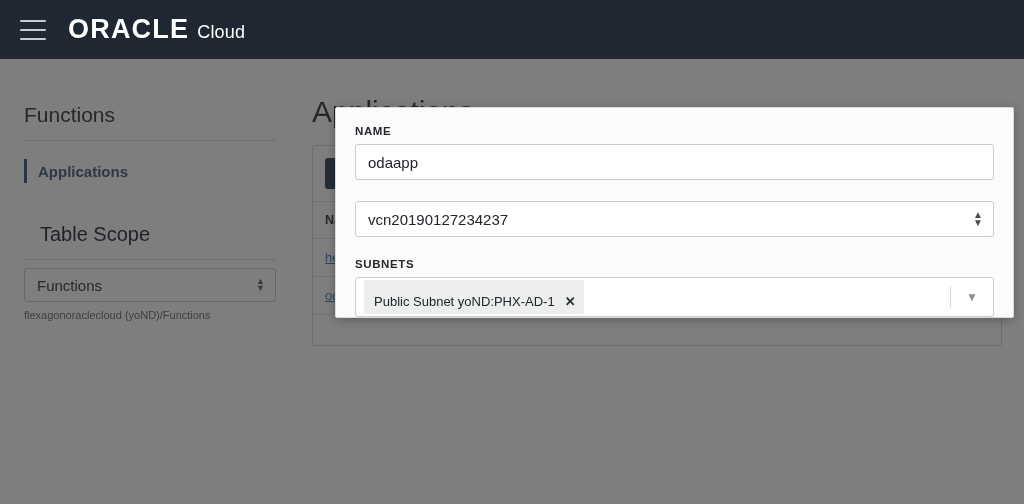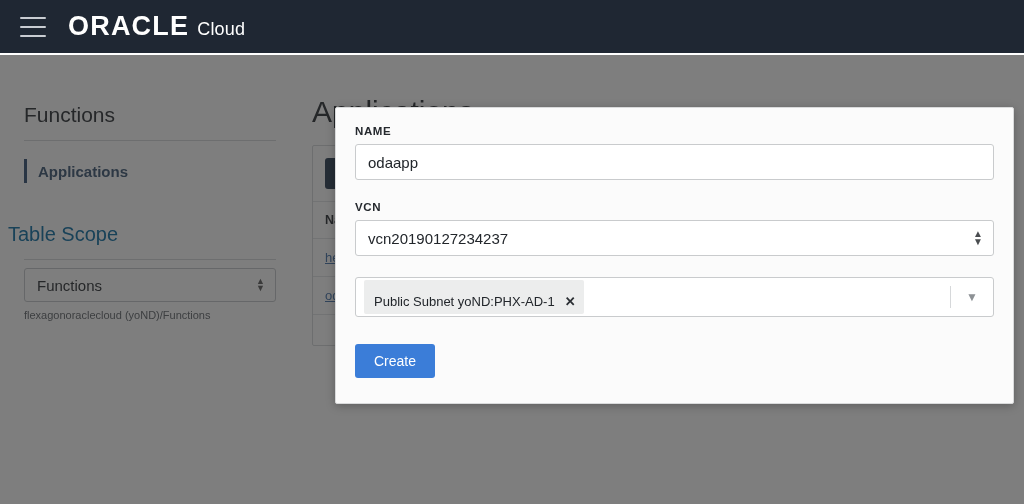--- a/index.html
+++ b/index.html
@@ -13,21 +13,21 @@
     font-family: "Liberation Sans", sans-serif;
     background: #ffffff;
     position: relative;
   }
 
   
   #topbar {
     position: absolute;
     left: 0; top: 0;
     width: 1024px;
-    height: 53px;
+    height: 59px;
     background: #1f2733;
     display: flex;
     align-items: center;
     z-index: 5;
   }
   #hamburger {
     width: 26px;
     height: 20px;
     margin-left: 20px;
     margin-right: 22px;
@@ -106,24 +106,24 @@
     margin-right: 11px;
   }
   .side-link {
     font-size: 15px;
     font-weight: bold;
     color: #35506f;
     cursor: pointer;
   }
   .side-title2 {
     font-size: 20px;
-    color: #0369a1;
+    color: #0f172a;
     font-weight: normal;
     margin: 0;
-    padding: 40px 0 0 8px;
+    padding: 40px 0 0 40px;
   }
   .field-label {
     font-size: 11.5px;
     font-weight: bold;
     letter-spacing: .6px;
     color: #2b2f34;
     padding: 20px 0 0 24px;
   }
   .compartment-select {
     margin: 8px 24px 0 24px;
@@ -414,41 +414,38 @@
 
   <div id="modal-body">
 
     <div class="m-label">NAME</div>
     <div class="m-input">
       <span>odaapp</span>
     </div>
 
     <div class="m-gap"></div>
 
-    <div class="m-label">VCN</div>
     <div class="m-input m-select">
       <span>vcn20190127234237</span>
       <span class="m-stepper">
         <span>▲</span>
         <span>▼</span>
       </span>
     </div>
 
     <div class="m-gap"></div>
 
+    <div class="m-label">SUBNETS</div>
     <div id="subnets-box">
       <span id="chip">
         <span>Public Subnet yoND:PHX-AD-1</span>
         <span id="chip-remove">✕</span>
       </span>
       <span id="subnets-right">
         <span id="subnets-divider"></span>
         <span id="subnets-chevron">▼</span>
       </span>
     </div>
 
   </div>
 
-  <div id="modal-footer">
-    <button id="create-button">Create</button>
-  </div>
 
 </div>
 
 </body></html>

